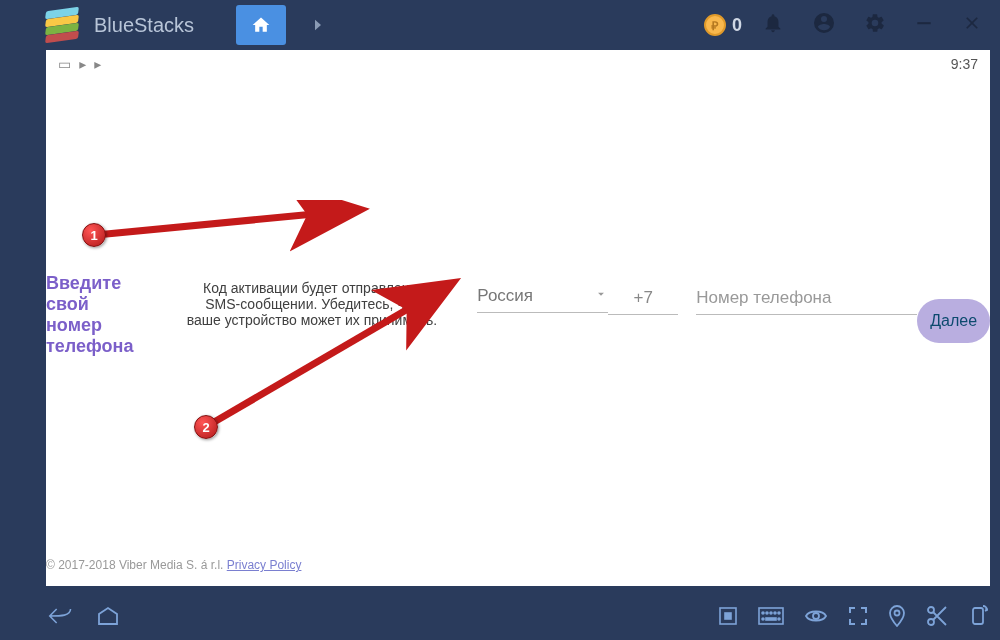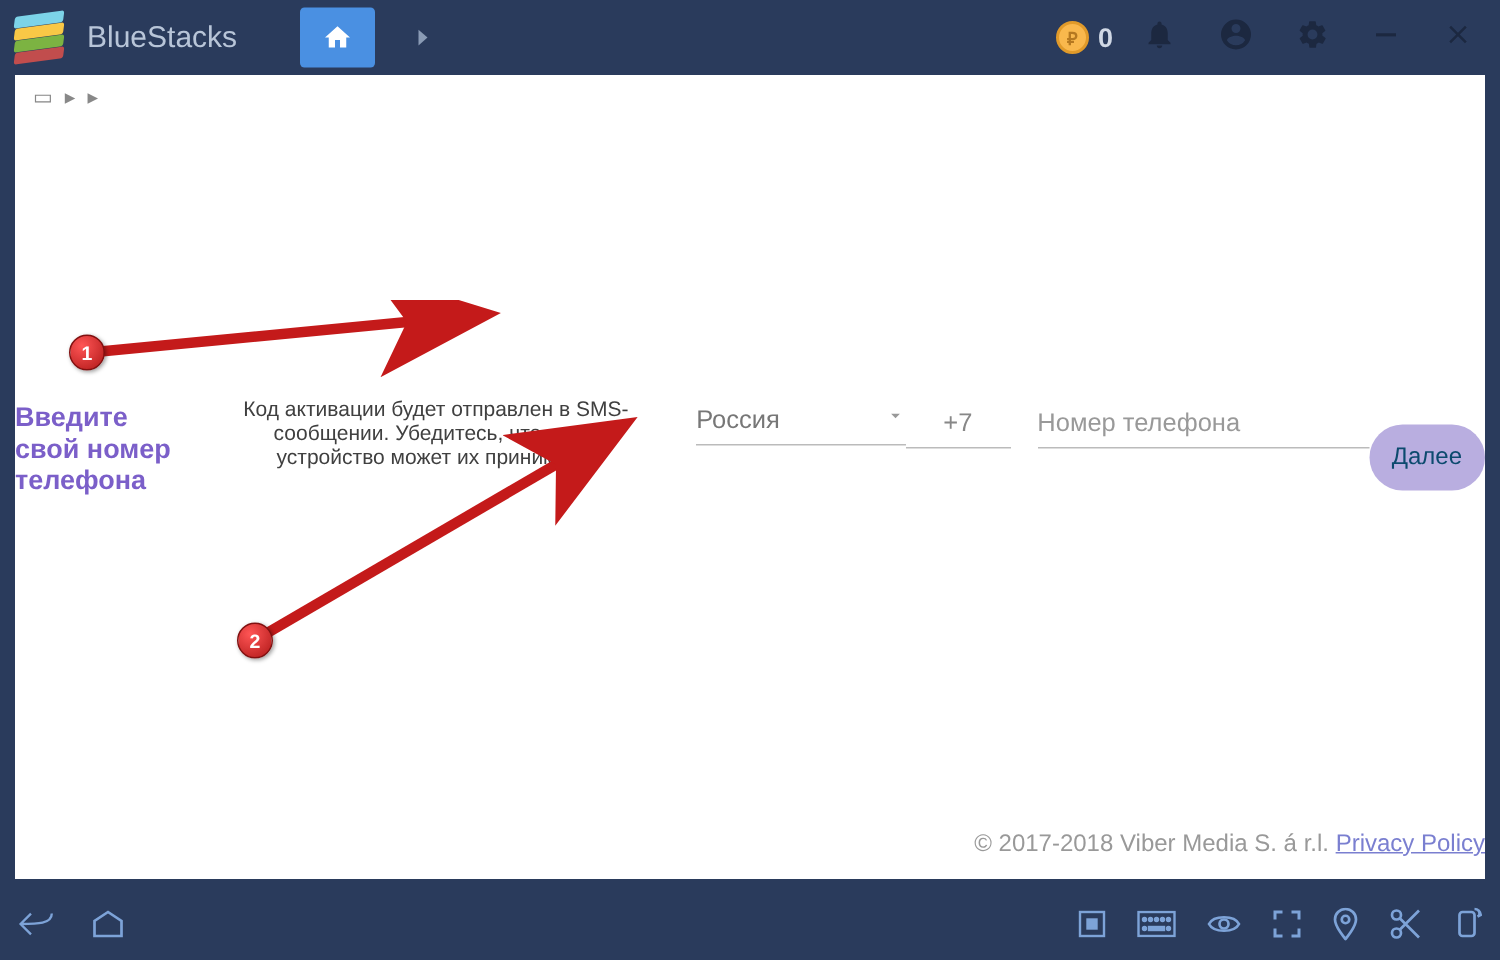--- a/index.html
+++ b/index.html
@@ -1,18 +1,18 @@
 <!DOCTYPE html>
 <html><head>
   <meta charset="utf-8">
   <style>
     * { margin: 0; padding: 0; box-sizing: border-box; font-family: Arial, sans-serif; }
     body { background: #f0f0f0; width: 1000px; height: 640px; overflow: hidden; }
     
-    .window { width: 1000px; height: 640px; background: #2a3b5c; display: flex; flex-direction: column; }
+    .window { width: 1000px; height: 640px; background: #2a3b5c; display: flex; flex-direction: column; padding-left: 36px; }
     
     
     .titlebar { height: 50px; background: #2a3b5c; display: flex; align-items: center; padding: 0 10px; gap: 12px; }
     .logo { width: 36px; height: 36px; position: relative; }
     .logo-layer { position: absolute; width: 32px; height: 8px; border-radius: 2px; transform: skewX(-15deg) rotate(-8deg); }
     .logo-l1 { background: #7cd3e8; top: 2px; }
     .logo-l2 { background: #f9c846; top: 10px; }
     .logo-l3 { background: #7cb342; top: 18px; }
     .logo-l4 { background: #c14d4d; top: 26px; }
     .app-title { color: #b8c5d8; font-size: 20px; font-weight: 500; margin-right: 30px; }
@@ -42,21 +42,21 @@
     .country-name { flex: 1; color: #777; font-size: 17px; }
     .chevron { color: #999; }
     
     .phone-row { width: 360px; display: flex; align-items: center; gap: 18px; margin-bottom: 45px; }
     .dial-code { width: 70px; border-bottom: 1px solid #bbb; padding: 6px 0; color: #888; font-size: 17px; text-align: center; }
     .phone-input { flex: 1; border: none; border-bottom: 1px solid #bbb; padding: 6px 0; font-size: 17px; color: #ec4899; outline: none; }
     .phone-input::placeholder { color: #999; }
     
     .next-btn { width: 200px; height: 44px; background: #b9aee0; color: #0c4a6e; border: none; border-radius: 22px; font-size: 16px; cursor: pointer; }
     
-    .footer { text-align: right; padding: 14px 0; color: #999; font-size: 16px; }
+    .footer { text-align: left; padding: 14px 0; color: #999; font-size: 12px; }
     .footer a { color: #7a7fd0; text-decoration: underline; }
     
     
     .bottom-bar { height: 44px; background: #2a3b5c; display: flex; align-items: center; padding: 0 12px; gap: 18px; }
     .bottom-left { display: flex; gap: 22px; }
     .bottom-right { display: flex; gap: 20px; margin-left: auto; align-items: center; }
     .bottom-icon { color: #7da3d8; cursor: pointer; }
     
     
     .annotation { position: absolute; pointer-events: none; }
@@ -117,20 +117,23 @@
           <path d="M19 6.41L17.59 5 12 10.59 6.41 5 5 6.41 10.59 12 5 17.59 6.41 19 12 13.41 17.59 19 19 17.59 13.41 12z"></path>
         </svg>
     </div>
   </div>
 
   <div class="content">
     <div class="status-left-icons">
       <span>▭</span>
       <span>▸</span>
       <span>▸</span>
+    </div>
+    <div class="status-top">
+      <span>9:37</span>
     </div>
 
     <div class="viber-content">
       <div class="viber-title">Введите свой номер телефона</div>
       <div class="viber-subtitle">Код активации будет отправлен в SMS-сообщении. Убедитесь, что ваше устройство может их принимать.</div>
 
       <div class="country-select">
         <span class="country-name">Россия</span>
         <span class="chevron">
           <svg width="14" height="14" viewBox="0 0 24 24" fill="#999">

